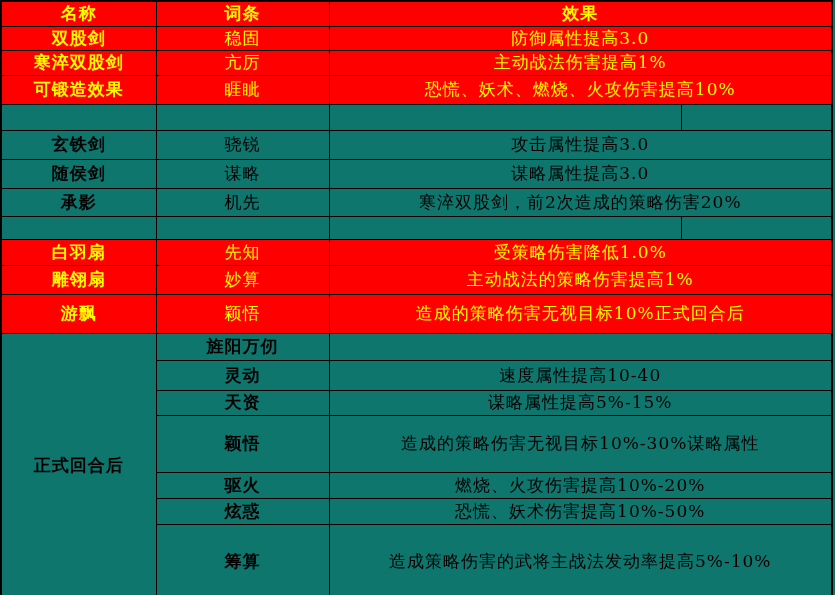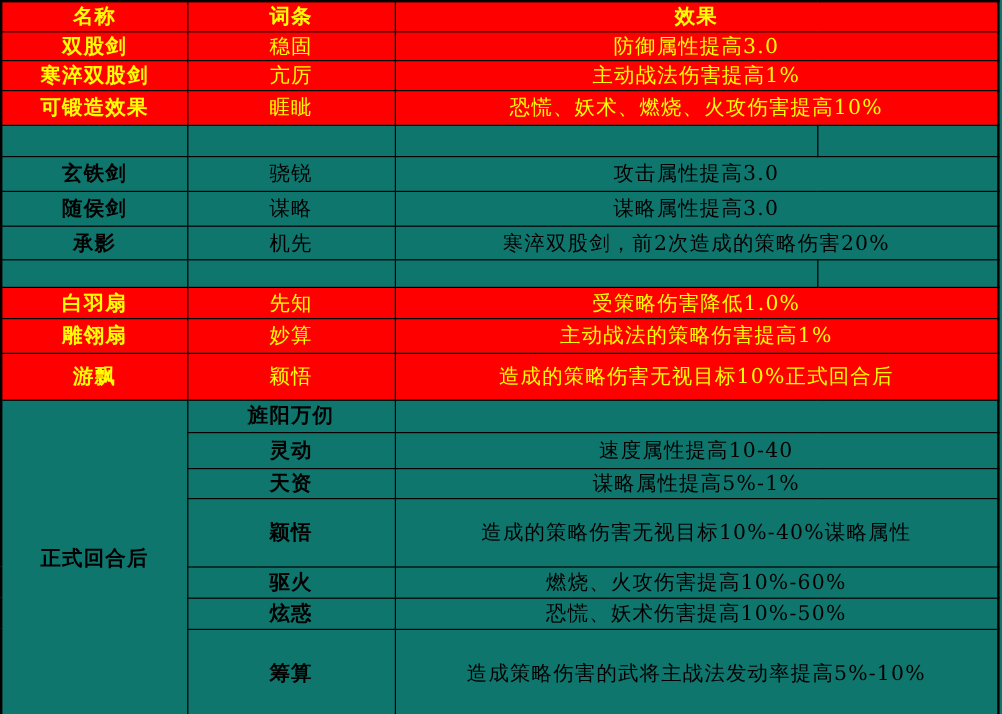--- a/index.html
+++ b/index.html
@@ -125,29 +125,29 @@
       <td class="bold" rowspan="7">正式回合后</td>
       <td class="bold">旌阳万仞</td>
       <td colspan="2"></td>
     </tr>
     <tr style="height:30px">
       <td class="bold">灵动</td>
       <td colspan="2">速度属性提高10-40</td>
     </tr>
     <tr style="height:25px">
       <td class="bold">天资</td>
-      <td colspan="2">谋略属性提高5%-1%</td>
+      <td colspan="2">谋略属性提高5%-15%</td>
     </tr>
     <tr style="height:57px">
       <td class="bold">颖悟</td>
-      <td colspan="2" class="tall-wrap">造成的策略伤害无视目标10%-40%谋略属性</td>
+      <td colspan="2" class="tall-wrap">造成的策略伤害无视目标10%-30%谋略属性</td>
     </tr>
     <tr style="height:26px">
       <td class="bold">驱火</td>
-      <td colspan="2">燃烧、火攻伤害提高10%-60%</td>
+      <td colspan="2">燃烧、火攻伤害提高10%-20%</td>
     </tr>
     <tr style="height:26px">
       <td class="bold">炫惑</td>
       <td colspan="2">恐慌、妖术伤害提高10%-50%</td>
     </tr>
     <tr style="height:74px">
       <td class="bold">筹算</td>
       <td colspan="2" class="tall-wrap">造成策略伤害的武将主战法发动率提高5%-10%</td>
     </tr>
 

